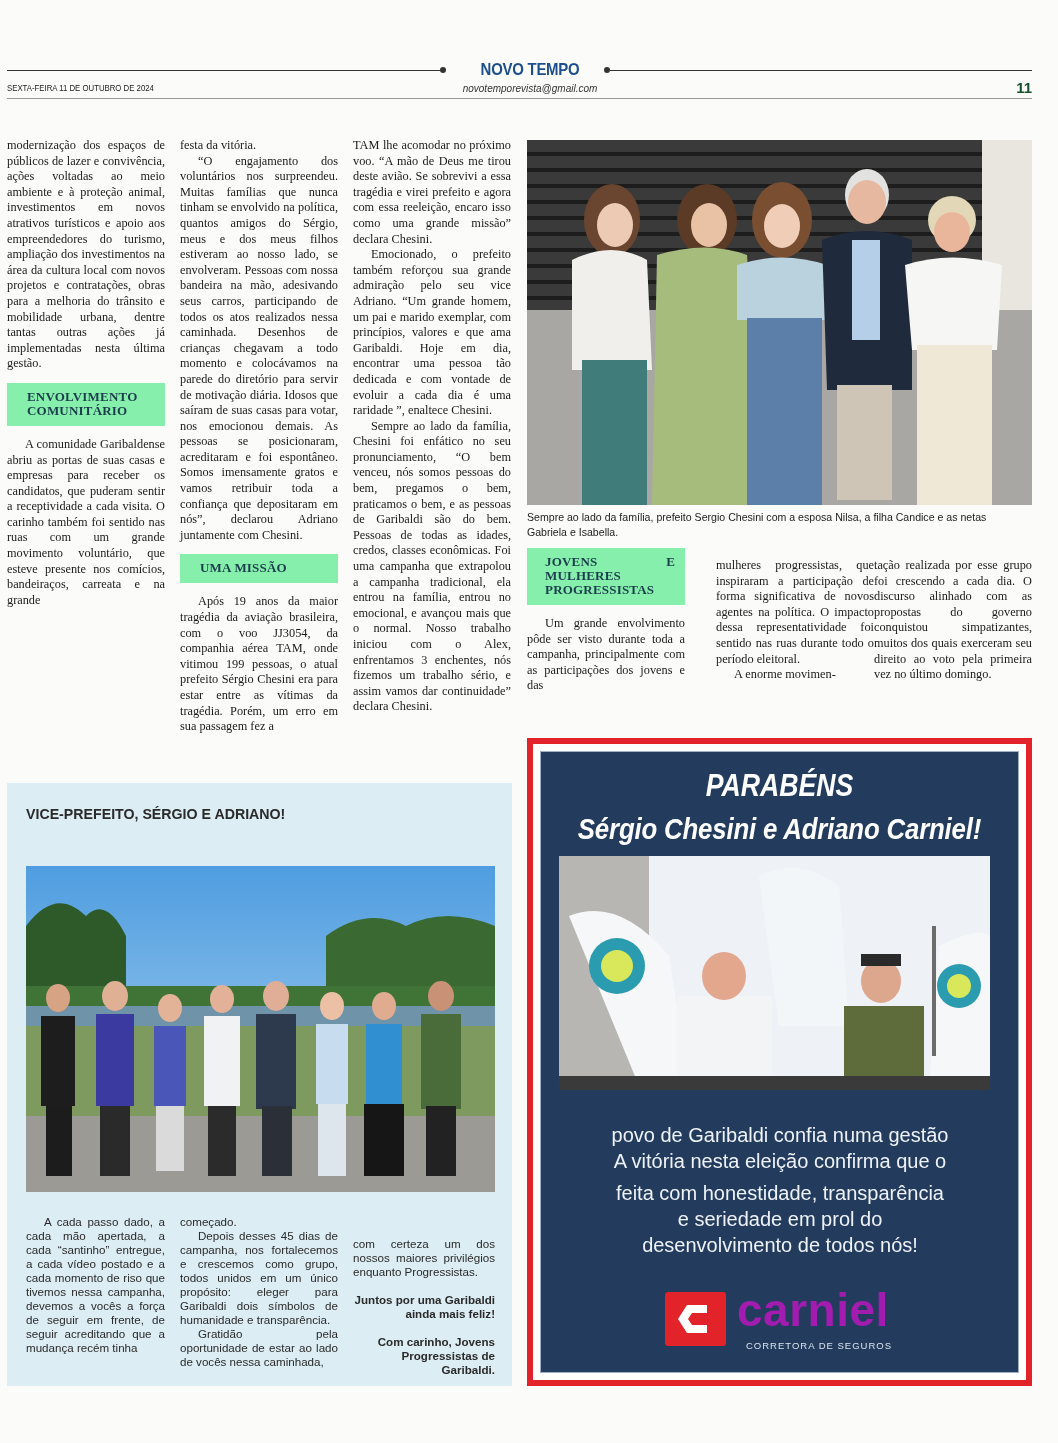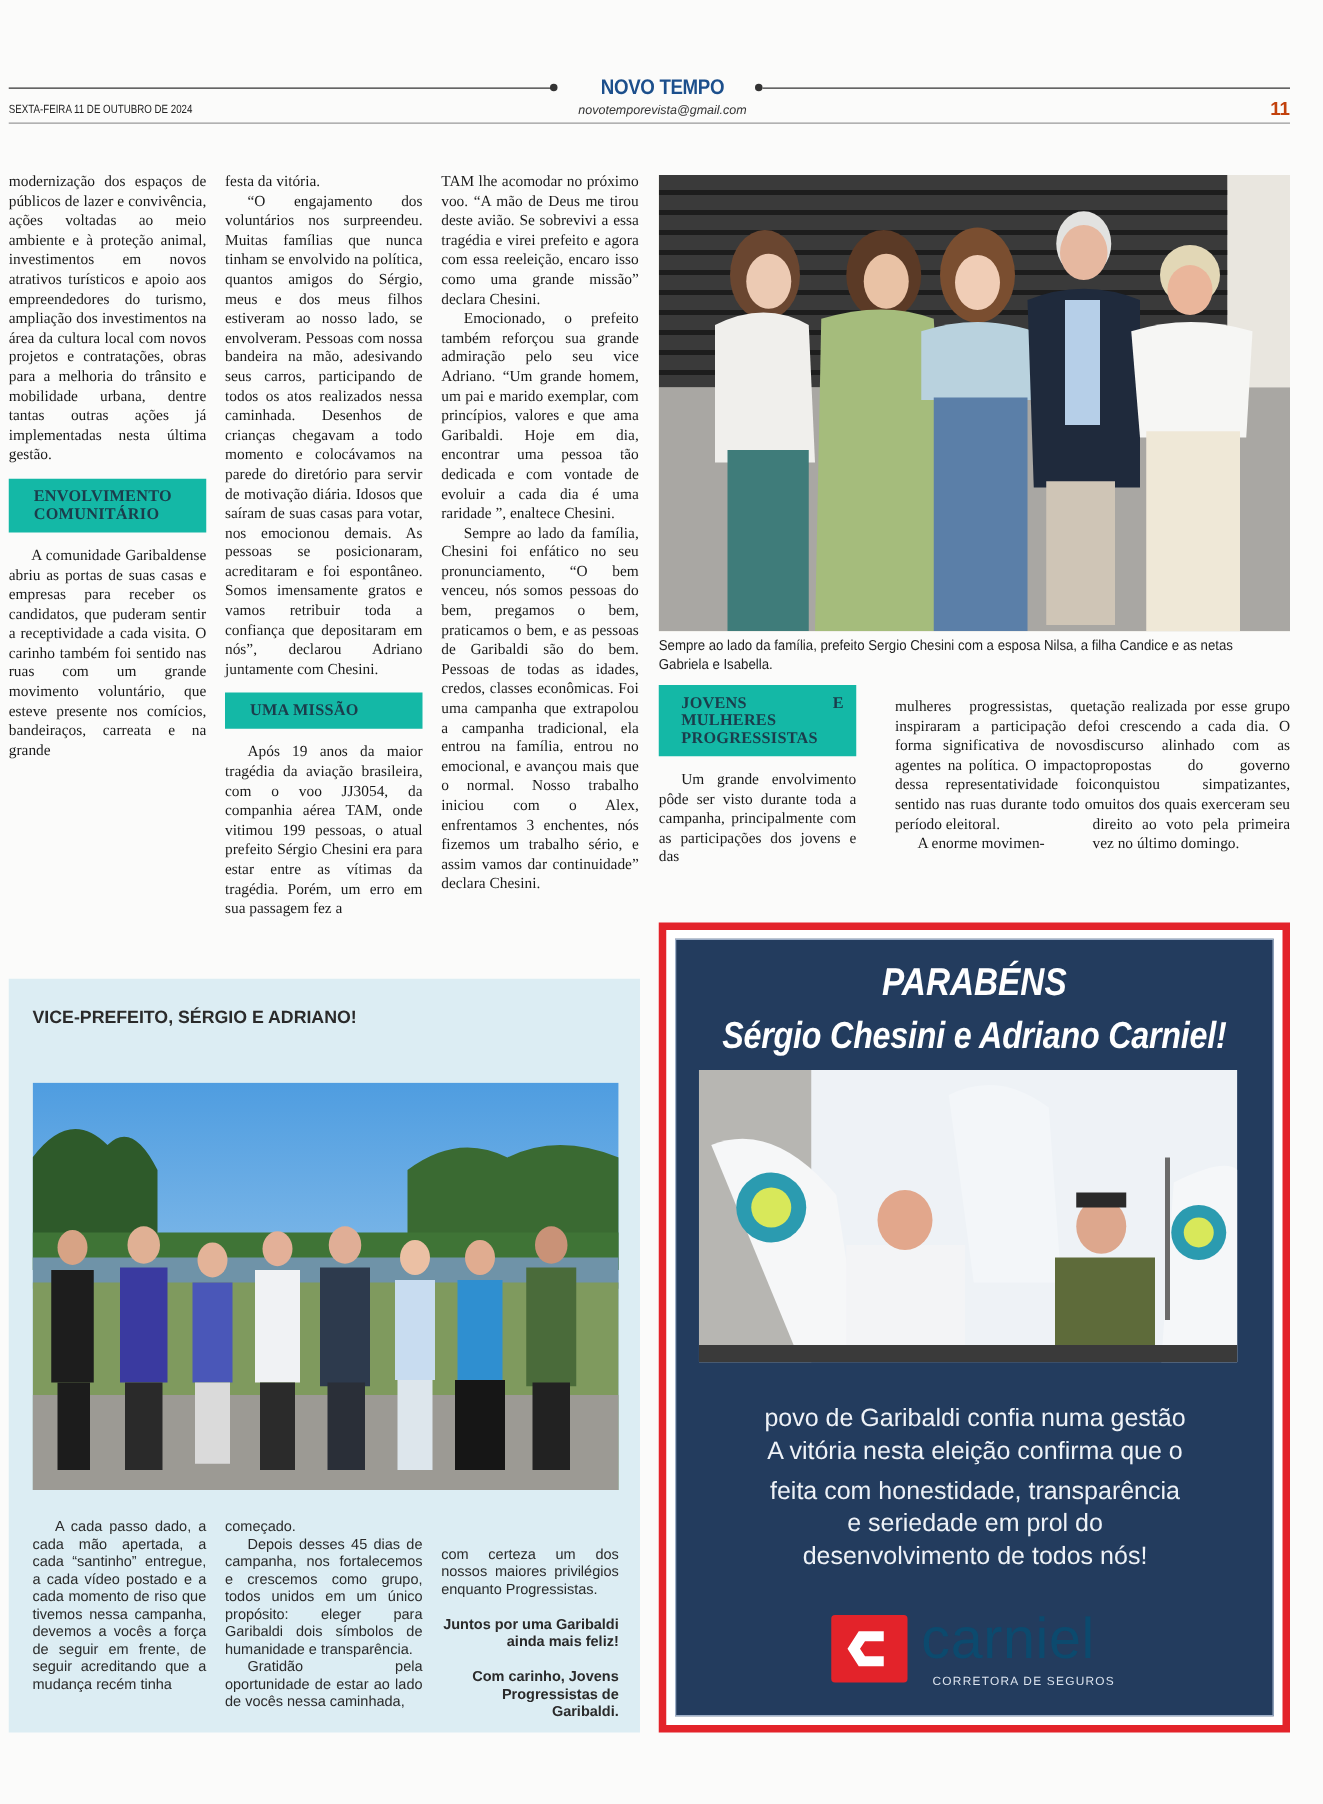--- a/index.html
+++ b/index.html
@@ -3,47 +3,47 @@
 <meta charset="utf-8">
 <style>
   html,body{margin:0;padding:0;}
   body{width:1058px;height:1443px;background:#fbfbfa;position:relative;overflow:hidden;color:#222;font-family:"DejaVu Serif",serif;}
   
   .hdr-line{position:absolute;top:70px;height:1px;background:#333;}
   .hdr-dot{position:absolute;top:67px;width:6px;height:6px;border-radius:50%;background:#333;}
   .masthead{position:absolute;left:440px;width:180px;top:60px;text-align:center;font-family:"Liberation Sans",sans-serif;font-weight:bold;font-size:17px;color:#1c4f8c;letter-spacing:-0.3px;transform:scaleX(0.88);}
   .email{position:absolute;left:420px;width:220px;top:83px;text-align:center;font-family:"Liberation Sans",sans-serif;font-style:italic;font-size:10px;color:#333;}
   .date{position:absolute;left:7px;top:82px;font-family:"Liberation Sans",sans-serif;font-size:9.5px;color:#222;transform:scaleX(0.82);transform-origin:left;}
-  .pagenum{position:absolute;right:26px;top:79px;font-family:"Liberation Sans",sans-serif;font-weight:bold;font-size:15px;color:#c2410c;}
+  .pagenum{position:absolute;right:26px;top:79px;font-family:"Liberation Sans",sans-serif;font-weight:bold;font-size:15px;color:#14532d;}
   .hdr-rule{position:absolute;left:7px;right:26px;top:98px;height:1px;background:#999;}
   
   .col{position:absolute;font-family:"Liberation Serif",serif;font-size:12.3px;line-height:15.6px;text-align:justify;color:#1a1a1a;hyphens:auto;}
   .col p{margin:0;text-indent:18px;}
   .col p.noindent{text-indent:0;}
-  .sec{background:#14b8a6;color:#1b3d4c;font-family:"Liberation Serif",serif;font-weight:bold;font-size:13px;line-height:14px;padding:7px 10px 8px 20px;margin:11px 0 11px 0;letter-spacing:0.2px;}
+  .sec{background:#86efac;color:#1b3d4c;font-family:"Liberation Serif",serif;font-weight:bold;font-size:13px;line-height:14px;padding:7px 10px 8px 20px;margin:11px 0 11px 0;letter-spacing:0.2px;}
   
   .photo{position:absolute;overflow:hidden;}
   .caption{position:absolute;font-family:"Liberation Sans",sans-serif;font-size:11.5px;line-height:15px;color:#222;transform:scaleX(0.92);transform-origin:left;}
   
   .jp-box{position:absolute;left:7px;top:783px;width:505px;height:603px;background:#dcedf3;}
   .jp-title{position:absolute;left:26px;top:805px;width:420px;font-family:"Liberation Sans",sans-serif;font-weight:bold;font-size:14.2px;line-height:18px;color:#2a2a2a;}
   .jpcol{position:absolute;font-family:"Liberation Sans",sans-serif;font-size:11.6px;line-height:14px;text-align:justify;color:#2a2a2a;}
   .jpcol p{margin:0;text-indent:18px;}
   .jpcol p.noindent{text-indent:0;}
   .jpcol p.bold{font-weight:bold;text-indent:0;text-align:right;margin-top:14px;}
   
   .ad-outer{position:absolute;left:527px;top:738px;width:505px;height:648px;background:#e3232a;}
   .ad-white{position:absolute;left:533px;top:744px;width:493px;height:636px;background:#fff;}
   .ad-navy{position:absolute;left:540px;top:751px;width:479px;height:622px;background:#233c5e;border:1px solid #9fb0c8;box-sizing:border-box;}
   .ad-h1{position:absolute;left:540px;width:479px;top:768px;text-align:center;font-family:"Liberation Sans",sans-serif;font-weight:bold;font-style:italic;color:#fff;font-size:31px;transform:scaleX(0.86);}
   .ad-h2{position:absolute;left:520px;width:519px;top:812px;text-align:center;font-family:"Liberation Sans",sans-serif;font-weight:bold;font-style:italic;color:#fff;font-size:30px;transform:scaleX(0.86);letter-spacing:-0.2px;}
   .ad-body{position:absolute;left:545px;width:470px;top:1116px;text-align:center;font-family:"Liberation Sans",sans-serif;color:#eef2f7;font-size:20px;line-height:26px;}
   .ad-body span{display:block;}
   .logo-box{position:absolute;left:665px;top:1292px;width:61px;height:54px;background:#e3232a;border-radius:3px;}
-  .logo-name{position:absolute;left:737px;top:1283px;font-family:"Liberation Sans",sans-serif;font-weight:normal;color:#0c4a6e;font-size:46px;letter-spacing:0.5px;}
+  .logo-name{position:absolute;left:737px;top:1283px;font-family:"Liberation Sans",sans-serif;font-weight:bold;color:#a21caf;font-size:46px;letter-spacing:0.5px;}
   .logo-sub{position:absolute;left:746px;top:1340px;font-family:"Liberation Sans",sans-serif;color:#dbe3ee;font-size:9.5px;letter-spacing:1px;}
 </style>
 </head>
 <body>
 
 <div class="hdr-line" style="left:7px;width:436px;"></div>
 <div class="hdr-dot" style="left:440px;"></div>
 <div class="hdr-dot" style="left:604px;"></div>
 <div class="hdr-line" style="left:610px;width:422px;"></div>
 <div class="masthead">NOVO TEMPO</div>

